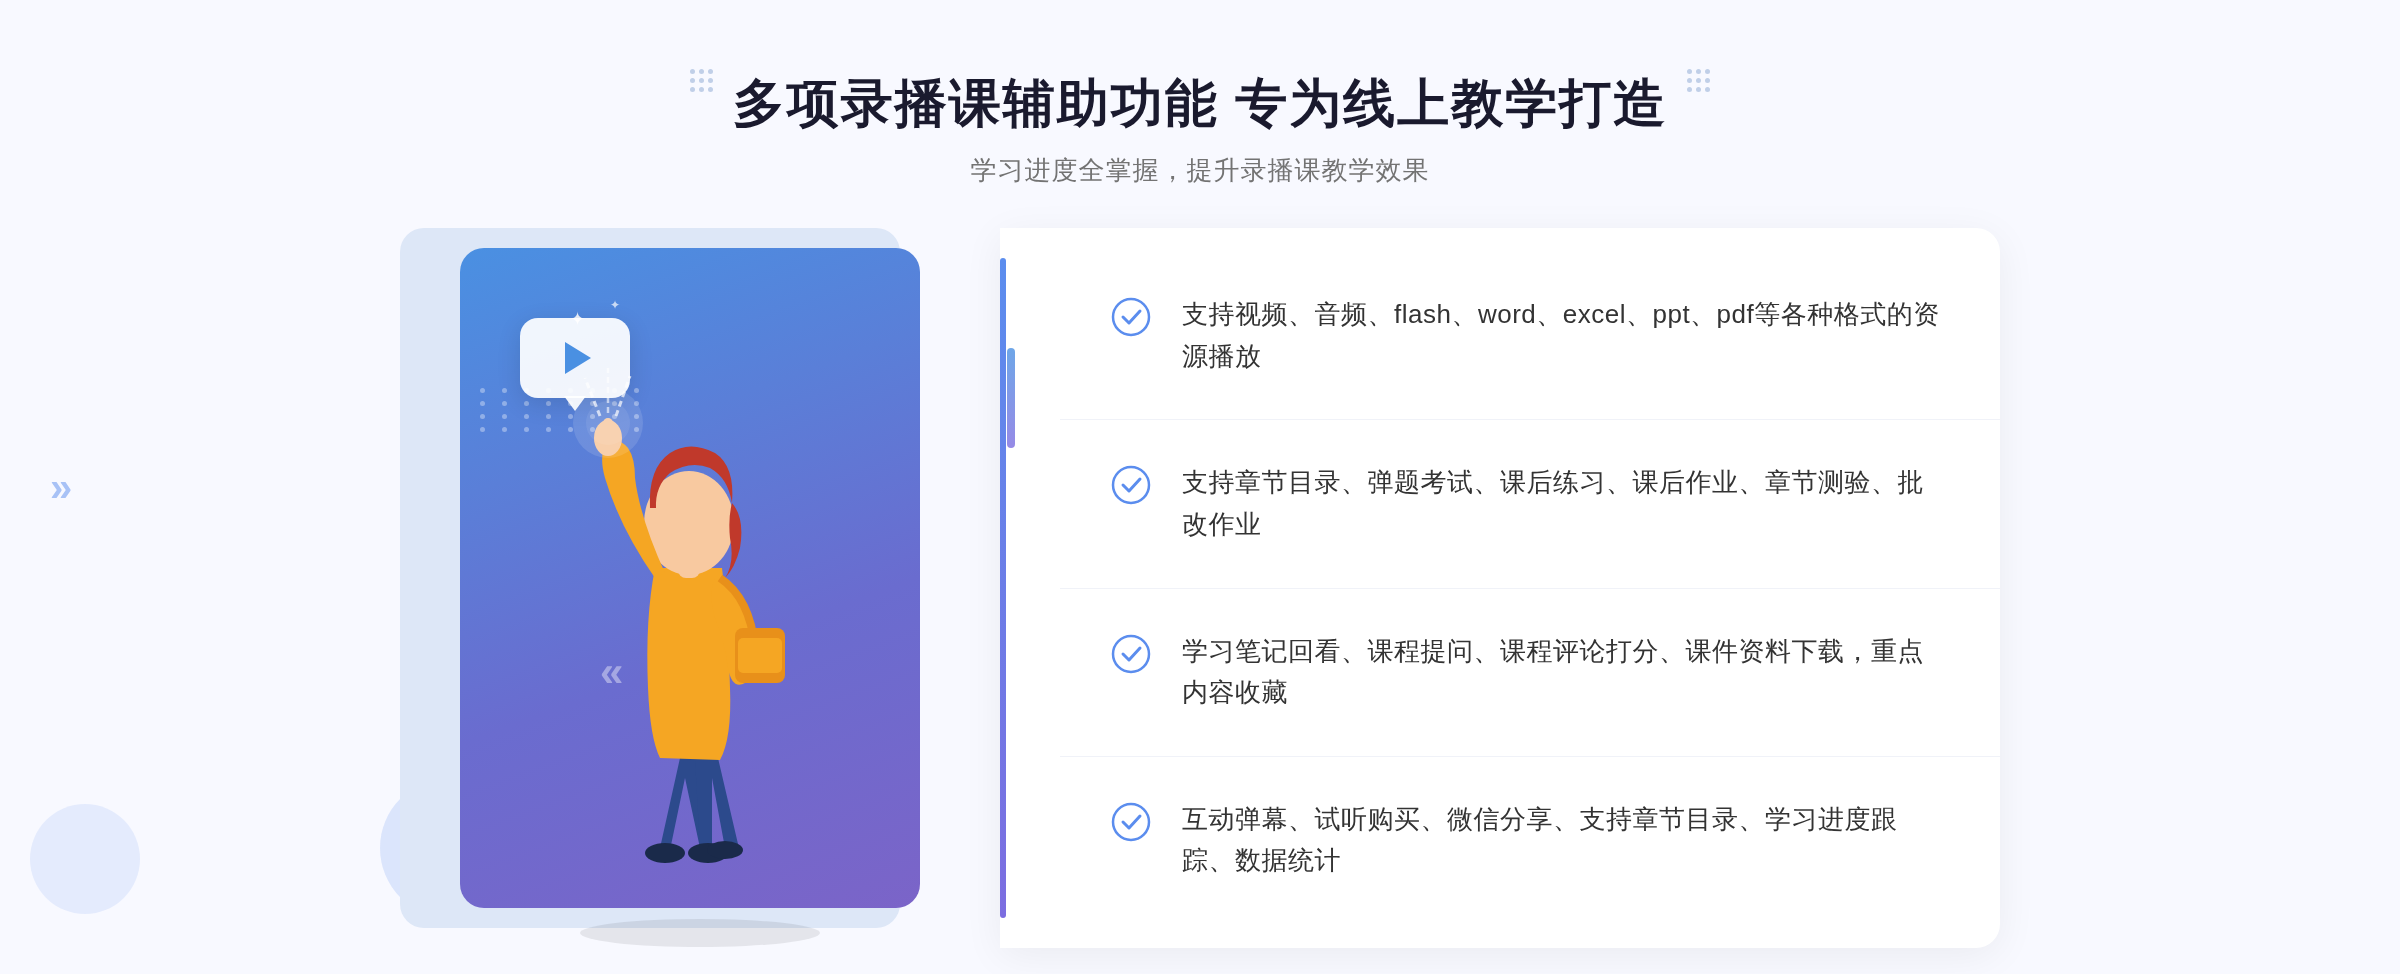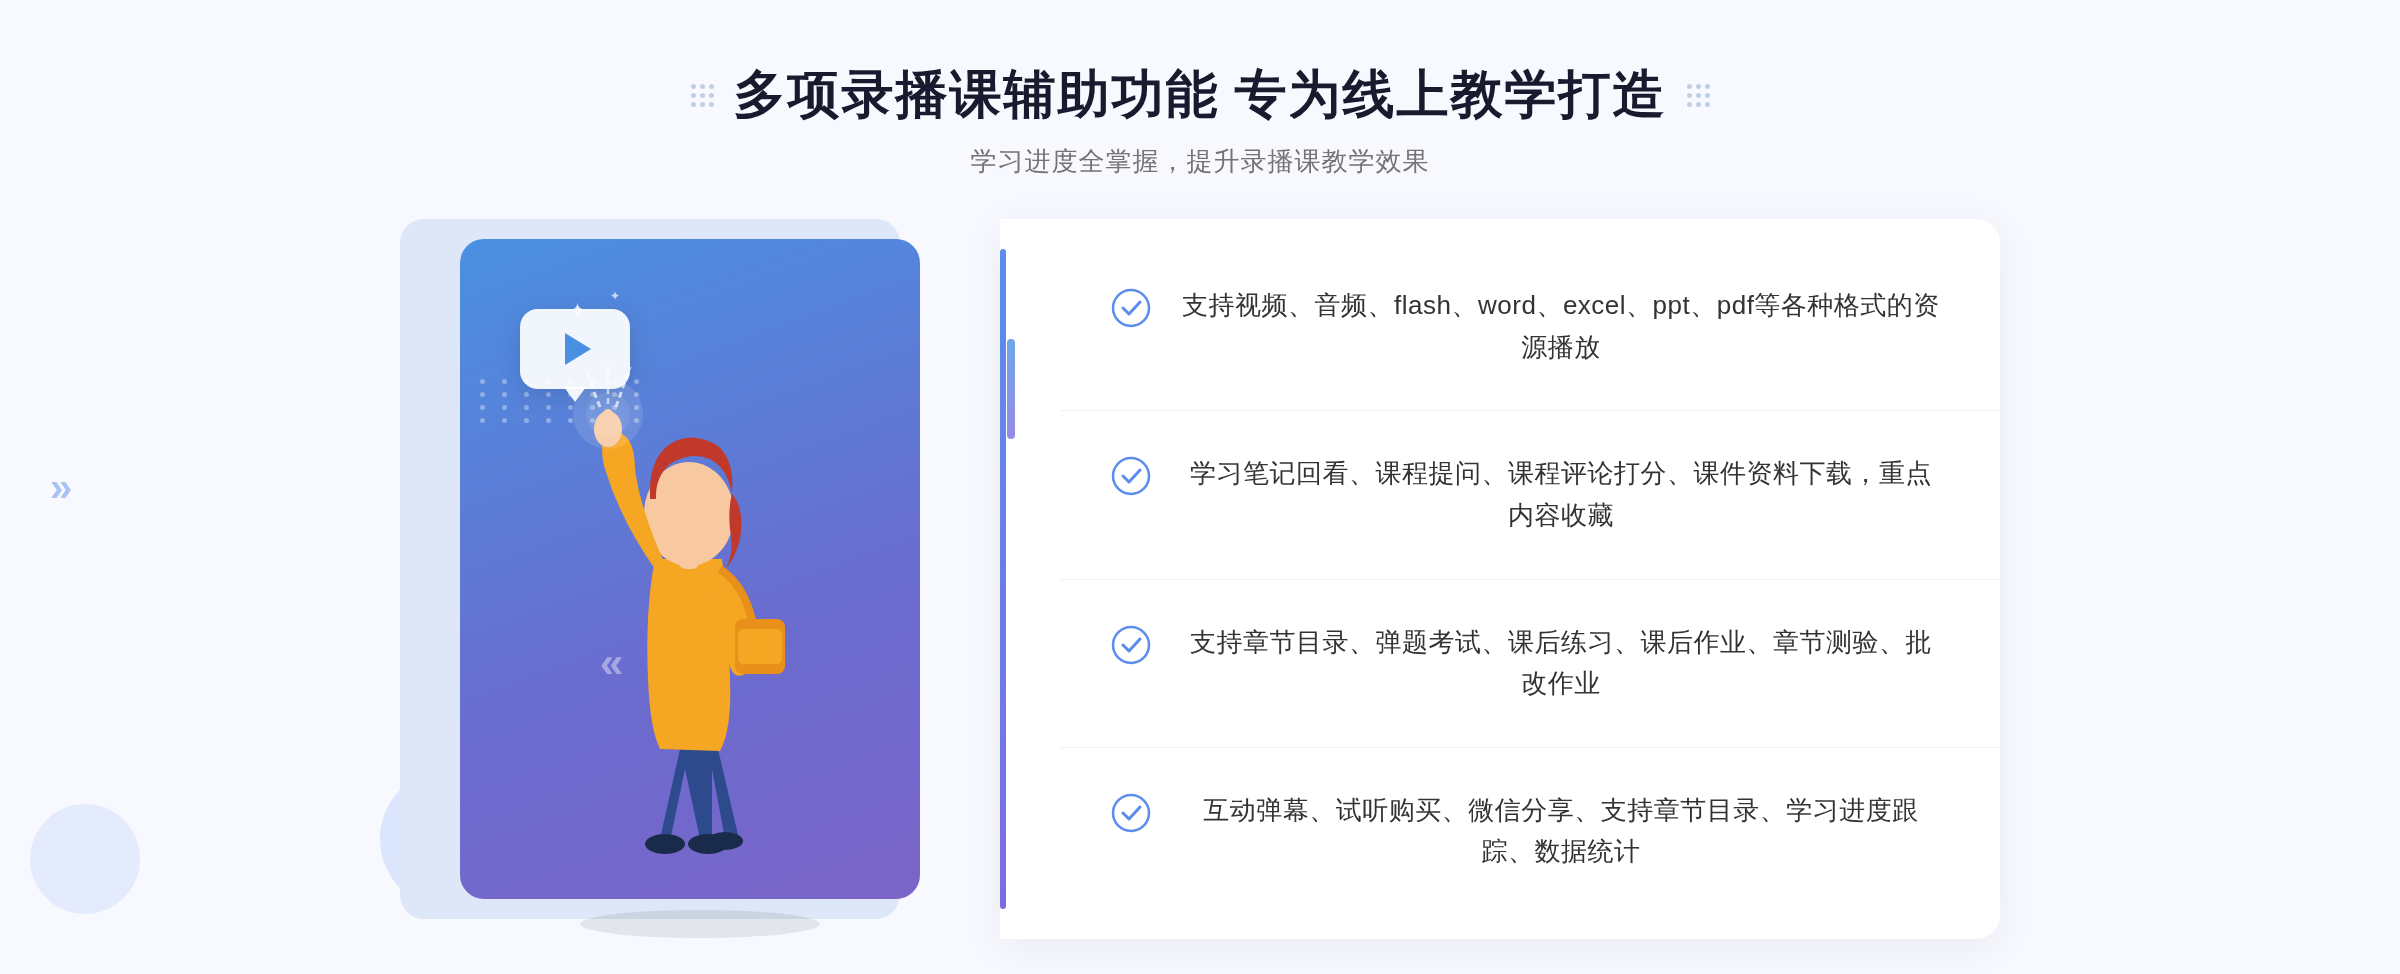--- a/index.html
+++ b/index.html
@@ -42,23 +42,21 @@
     .header-section {
       text-align: center;
       padding-top: 60px;
       margin-bottom: 40px;
       position: relative;
       z-index: 10;
     }
 
     .header-section .dots-decoration {
       display: inline-flex;
-      align-items: center;
       gap: 20px;
-      font-family: Liberation Serif, serif;
     }
 
     .dots-deco {
       display: inline-flex;
       flex-direction: column;
       gap: 4px;
     }
 
     .dots-deco-row {
       display: flex;
@@ -149,21 +147,20 @@
       position: absolute;
       left: 0;
       top: 30px;
       bottom: 30px;
     }
 
     .right-panel-wrapper {
       position: relative;
       flex: 1;
       display: flex;
-      text-align: center;
     }
   </style>
 </head>
 <body>
 
 <div class="page-wrapper">
 
   <div class="bg-dots">
 
     <svg style="position:absolute;top:80px;left:120px;opacity:0.25;" width="200" height="200">
@@ -341,31 +338,31 @@
           <span class="feature-text">支持视频、音频、flash、word、excel、ppt、pdf等各种格式的资源播放</span>
         </div>
 
         <div class="feature-item">
           <div class="check-icon">
             <svg width="42" height="42" viewBox="0 0 42 42">
               <circle cx="21" cy="21" r="18" fill="none" stroke="#5b8dee" stroke-width="2.5"></circle>
               <path d="M13 21 L19 27 L30 15" fill="none" stroke="#5b8dee" stroke-width="3" stroke-linecap="round" stroke-linejoin="round"></path>
             </svg>
           </div>
-          <span class="feature-text">学习笔记回看、课程提问、课程评论打分、课件资料下载，重点内容收藏</span>
+          <span class="feature-text">支持章节目录、弹题考试、课后练习、课后作业、章节测验、批改作业</span>
         </div>
 
         <div class="feature-item">
           <div class="check-icon">
             <svg width="42" height="42" viewBox="0 0 42 42">
               <circle cx="21" cy="21" r="18" fill="none" stroke="#5b8dee" stroke-width="2.5"></circle>
               <path d="M13 21 L19 27 L30 15" fill="none" stroke="#5b8dee" stroke-width="3" stroke-linecap="round" stroke-linejoin="round"></path>
             </svg>
           </div>
-          <span class="feature-text">支持章节目录、弹题考试、课后练习、课后作业、章节测验、批改作业</span>
+          <span class="feature-text">学习笔记回看、课程提问、课程评论打分、课件资料下载，重点内容收藏</span>
         </div>
 
         <div class="feature-item">
           <div class="check-icon">
             <svg width="42" height="42" viewBox="0 0 42 42">
               <circle cx="21" cy="21" r="18" fill="none" stroke="#5b8dee" stroke-width="2.5"></circle>
               <path d="M13 21 L19 27 L30 15" fill="none" stroke="#5b8dee" stroke-width="3" stroke-linecap="round" stroke-linejoin="round"></path>
             </svg>
           </div>
           <span class="feature-text">互动弹幕、试听购买、微信分享、支持章节目录、学习进度跟踪、数据统计</span>

